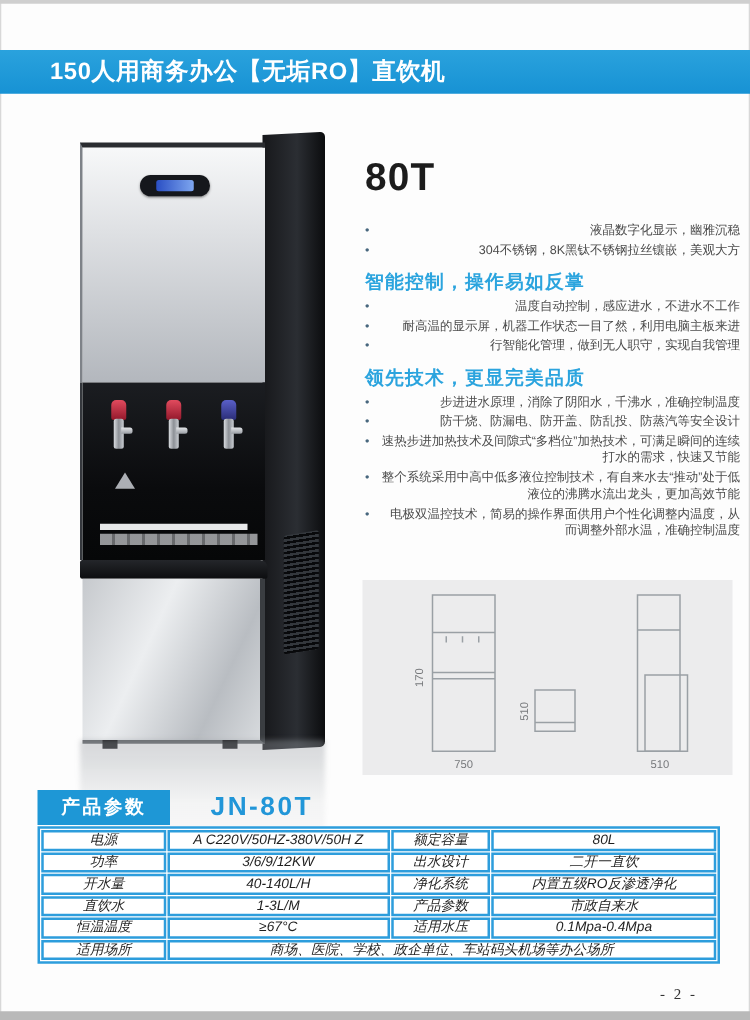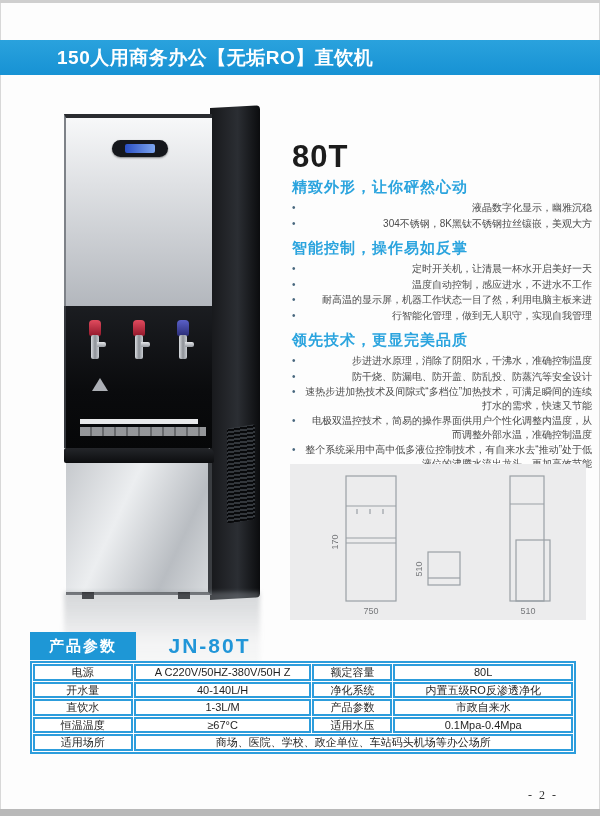--- a/index.html
+++ b/index.html
@@ -11,21 +11,21 @@
     box-shadow: inset 0 0 0 1px #d8d8d8;
   }
   .scan-edge-top { position:absolute; top:0; left:0; width:100%; height:3px; background:#cfcfcf; }
   .scan-edge-bottom { position:absolute; bottom:0; left:0; width:100%; height:7px; background:#b9b9b9; }
 
   
   .banner {
     position: absolute; top: 40px; left: 0; width: 600px; height: 35px;
     background: linear-gradient(#2aa2dd, #1792d4);
     color: #fff; font-size: 19px; font-weight: bold;
-    line-height: 35px; padding-left: 57px; letter-spacing: 0.5px;
+    line-height: 35px; padding-left: 40px; letter-spacing: 0.5px;
   }
 
   
   .device { position: absolute; left: 58px; top: 100px; width: 215px; height: 530px; }
   .dev-side {
     position: absolute; left: 152px; top: 8px; width: 50px; height: 492px;
     background: linear-gradient(90deg, #17181b, #2b2e33 55%, #0b0c0e);
     transform: skewY(-3deg); transform-origin: left top; border-radius: 0 4px 4px 0;
   }
   .vent {
@@ -87,21 +87,21 @@
   }
   .foot { position: absolute; bottom: -7px; width: 12px; height: 7px; background: #1a1b1e; }
   .foot.l { left: 16px; } .foot.r { right: 18px; }
   .reflection {
     position: absolute; left: 6px; top: 492px; width: 196px; height: 110px;
     background: linear-gradient(180deg, rgba(150,155,161,.40), rgba(190,193,197,.15) 45%, rgba(255,255,255,0));
     filter: blur(2px); border-radius: 0 0 30% 30%;
   }
 
   
-  .model-title { position: absolute; left: 292px; top: 124px; font-size: 31px; font-weight: 600; color: #1c1c1c; letter-spacing: 1px; margin-top: 15px; }
+  .model-title { position: absolute; left: 292px; top: 124px; font-size: 31px; font-weight: 600; color: #1c1c1c; letter-spacing: 1px; }
   .info-col { position: absolute; left: 292px; top: 178px; width: 300px; }
   .sec-head { color: #2ba4de; font-size: 15px; font-weight: bold; letter-spacing: 1px; margin-bottom: 4px; }
   .sec-list { list-style: none; margin-bottom: 9px; }
   .sec-list li {
     position: relative; padding-left: 12px; color: #4b4b4b;
     font-size: 10px; line-height: 13.5px; margin-bottom: 2px; text-align: right;
   }
   .sec-list li::before {
     content: "•"; position: absolute; left: 0; top: 0; color: #48677e; font-size: 10px;
   }
@@ -120,21 +120,21 @@
     color: #fff; font-size: 15px; font-weight: bold; text-align: center; line-height: 28px;
     letter-spacing: 2px; vertical-align: top;
   }
   .params-model {
     display: inline-block; margin-left: 28px; color: #2196d8; font-size: 21px;
     font-weight: bold; line-height: 28px; letter-spacing: 2px; vertical-align: top;
   }
   .params-table {
     position: absolute; left: 30px; top: 661px; width: 546px;
     border-collapse: separate; border-spacing: 1px;
-    border: 2px solid #2d9ddc; background: #fff;
+    border: 2px solid #2d9ddc; background: #fff; font-style: italic;
   }
   .params-table td {
     border: 2px solid #2d9ddc; background: #fff; color: #1f1f1f;
     font-size: 11px; line-height: 12.5px; text-align: center; padding: 0 3px;
     white-space: nowrap; overflow: hidden;
   }
   .col-lab1 { width: 100px; } .col-val1 { width: 178px; }
   .col-lab2 { width: 80px; }  .col-val2 { width: 180px; }
 
   .page-num { position: absolute; right: 42px; top: 788px; font-size: 12px; color: #333;
@@ -183,41 +183,39 @@
         <div class="foot l"></div>
         <div class="foot r"></div>
       </div>
     </div>
     <div class="reflection"></div>
   </div>
 
   <div class="model-title">80T</div>
 
   <div class="info-col">
-    <div class="sec-head">精致外形，让你砰然心动</div>
     <ul class="sec-list">
       <li>液晶数字化显示，幽雅沉稳</li>
       <li>304不锈钢，8K黑钛不锈钢拉丝镶嵌，美观大方</li>
     </ul>
 
     <div class="sec-head">智能控制，操作易如反掌</div>
     <ul class="sec-list">
-      <li>定时开关机，让清晨一杯水开启美好一天</li>
       <li>温度自动控制，感应进水，不进水不工作</li>
       <li>耐高温的显示屏，机器工作状态一目了然，利用电脑主板来进</li>
       <li>行智能化管理，做到无人职守，实现自我管理</li>
     </ul>
 
     <div class="sec-head">领先技术，更显完美品质</div>
     <ul class="sec-list">
       <li>步进进水原理，消除了阴阳水，千沸水，准确控制温度</li>
       <li>防干烧、防漏电、防开盖、防乱投、防蒸汽等安全设计</li>
       <li>速热步进加热技术及间隙式“多档位”加热技术，可满足瞬间的连续打水的需求，快速又节能</li>
+      <li>整个系统采用中高中低多液位控制技术，有自来水去“推动”处于低液位的沸腾水流出龙头，更加高效节能</li>
       <li>电极双温控技术，简易的操作界面供用户个性化调整内温度，从而调整外部水温，准确控制温度</li>
-      <li>整个系统采用中高中低多液位控制技术，有自来水去“推动”处于低液位的沸腾水流出龙头，更加高效节能</li>
     </ul>
   </div>
 
   <div class="dim-box">
     <svg width="296" height="156" viewBox="0 0 296 156">
 
       <g stroke="#9aa0a5" stroke-width="1.2" fill="none">
         <rect x="56" y="12" width="50" height="125"></rect>
         <line x1="56" y1="42" x2="106" y2="42"></line>
         <line x1="67" y1="45" x2="67" y2="50"></line>
@@ -251,20 +249,26 @@
 
   <table class="params-table">
     <tbody>
       <tr>
         <td class="col-lab1">电源</td>
         <td class="col-val1">A C220V/50HZ-380V/50H Z</td>
         <td class="col-lab2">额定容量</td>
         <td class="col-val2">80L</td>
       </tr>
       <tr>
+        <td>功率</td>
+        <td>3/6/9/12KW</td>
+        <td>出水设计</td>
+        <td>二开一直饮</td>
+      </tr>
+      <tr>
         <td>开水量</td>
         <td>40-140L/H</td>
         <td>净化系统</td>
         <td>内置五级RO反渗透净化</td>
       </tr>
       <tr>
         <td>直饮水</td>
         <td>1-3L/M</td>
         <td>产品参数</td>
         <td>市政自来水</td>

